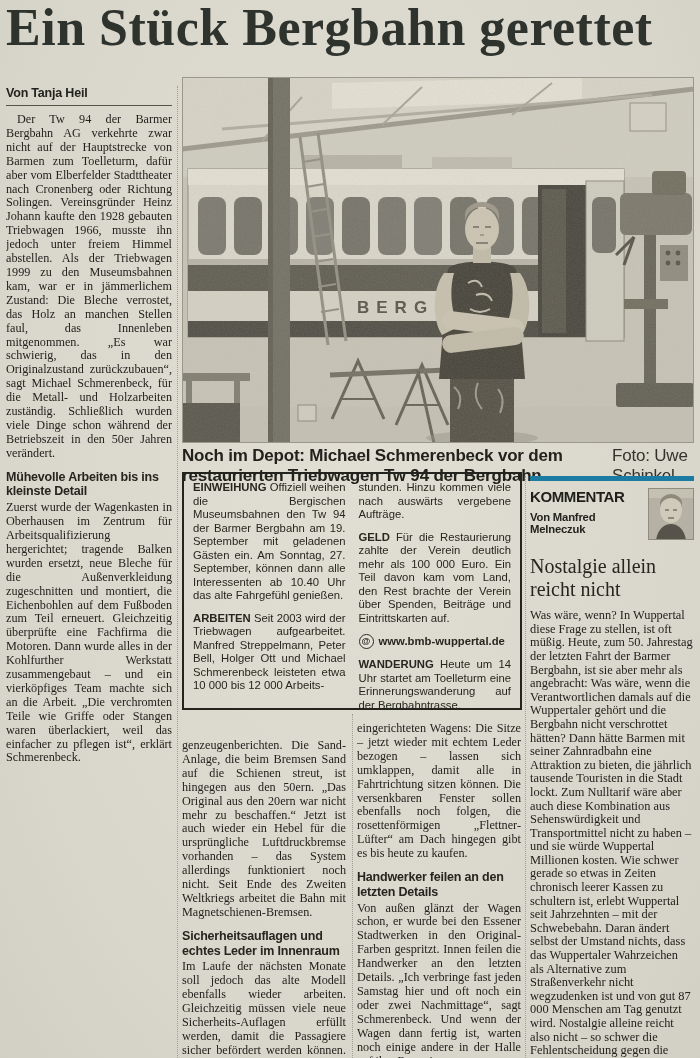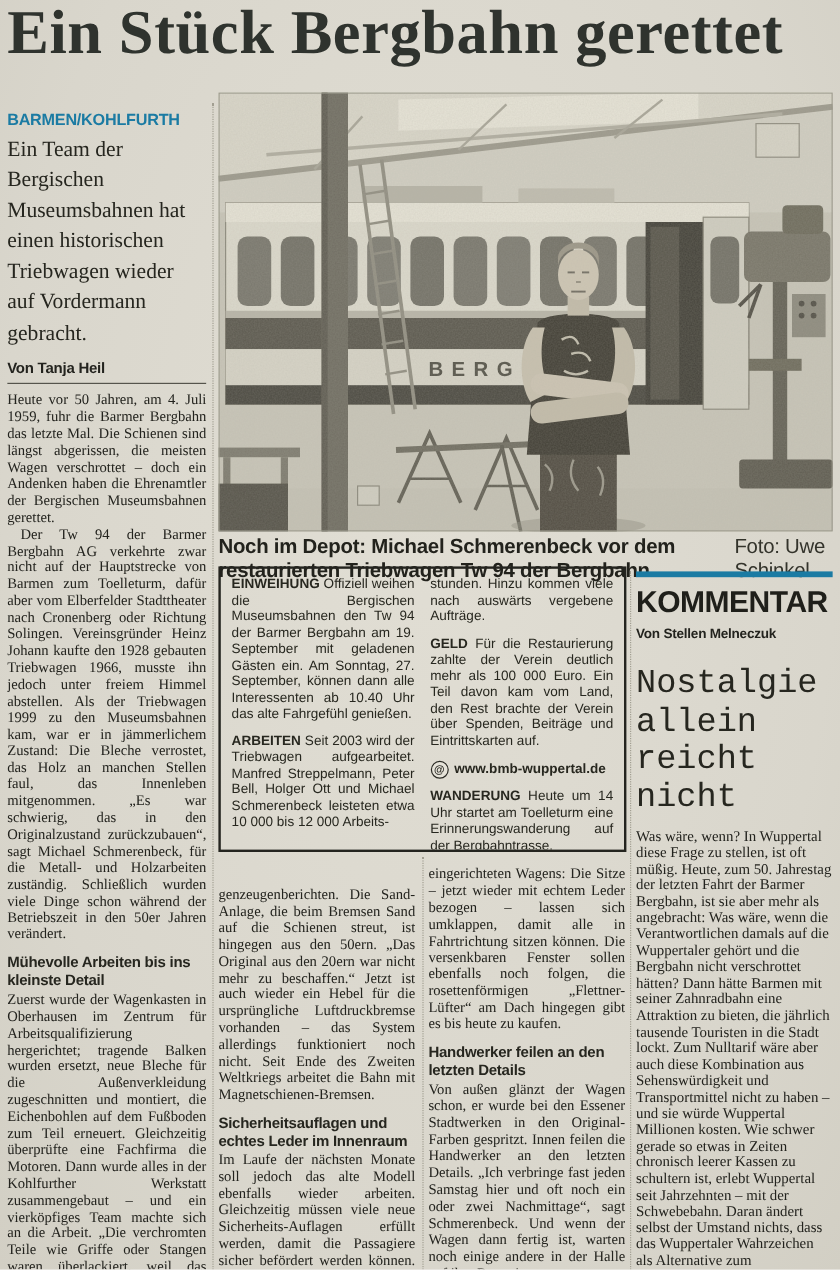--- a/index.html
+++ b/index.html
@@ -70,41 +70,39 @@
   .col2{position:absolute;left:182px;top:714px;width:164px;height:344px;overflow:hidden;margin-top:17px;}
   .col3{position:absolute;left:357px;top:714px;width:164px;height:344px;overflow:hidden;}
   .col2 .body-text,.col3 .body-text{font-size:12.2px;line-height:13.9px;}
   .col2{padding-top:8px;box-sizing:border-box;}
   .col3{padding-top:8px;box-sizing:border-box;}
 
   
   .kommentar{position:absolute;left:530px;top:476px;width:164px;height:582px;overflow:hidden;}
   .teal-bar{height:5px;background:#1b7ba3;margin-bottom:7px;}
   .k-head{display:flex;justify-content:space-between;align-items:flex-start;}
-  .k-kicker{font-family:"Liberation Sans", sans-serif;font-weight:bold;font-size:25px;letter-spacing:-.4px;color:#1f1f1a;}
+  .k-kicker{font-family:"Liberation Sans", sans-serif;font-weight:bold;font-size:15px;letter-spacing:-.4px;color:#1f1f1a;}
   .k-byline{font-family:"Liberation Sans", sans-serif;font-weight:bold;font-size:11.3px;margin-top:6px;letter-spacing:-.2px;}
   .k-portrait{flex:0 0 auto;margin-left:4px;}
-  .k-headline{margin:15px 0 9px 0;font-family:Liberation Mono, monospace;font-weight:normal;font-size:28px;line-height:1.13;color:#26261f;}
+  .k-headline{margin:15px 0 9px 0;font-family:Liberation Serif, serif;font-weight:normal;font-size:20px;line-height:1.13;color:#26261f;}
   .k-body{margin:0;font-size:12.4px;line-height:13.6px;text-align:left;}
 </style>
 </head>
 <body>
 
 <div id="page">
 
   <h1 class="headline">Ein Stück Bergbahn gerettet</h1>
 
   <div class="vsep" id="sep1"></div>
   <div class="vsep" id="sep2"></div>
   <div class="vsep" id="sep3"></div>
 
   <section class="col1">
-    <p class="lead"><span class="topic">BARMEN/KOHLFURTH</span> <span>Ein Team der Bergischen Museumsbahnen hat einen historischen Triebwagen wieder auf Vordermann gebracht.</span></p>
     <div class="byline">Von Tanja Heil</div>
-    <p class="body-text">Heute vor 50 Jahren, am 4. Juli 1959, fuhr die Barmer Bergbahn das letzte Mal. Die Schienen sind längst abgerissen, die meisten Wagen verschrottet – doch ein Andenken haben die Ehrenamtler der Bergischen Museumsbahnen gerettet.</p>
     <p class="body-text indent">Der Tw 94 der Barmer Bergbahn AG verkehrte zwar nicht auf der Hauptstrecke von Barmen zum Toelleturm, dafür aber vom Elberfelder Stadttheater nach Cronenberg oder Richtung Solingen. Vereinsgründer Heinz Johann kaufte den 1928 gebauten Triebwagen 1966, musste ihn jedoch unter freiem Himmel abstellen. Als der Triebwagen 1999 zu den Museumsbahnen kam, war er in jämmerlichem Zustand: Die Bleche verrostet, das Holz an manchen Stellen faul, das Innenleben mitgenommen. „Es war schwierig, das in den Originalzustand zurückzubauen“, sagt Michael Schmerenbeck, für die Metall- und Holzarbeiten zuständig. Schließlich wurden viele Dinge schon während der Betriebszeit in den 50er Jahren verändert.</p>
     <h3 class="subhead">Mühevolle Arbeiten bis ins kleinste Detail</h3>
     <p class="body-text">Zuerst wurde der Wagenkasten in Oberhausen im Zentrum für Arbeitsqualifizierung hergerichtet; tragende Balken wurden ersetzt, neue Bleche für die Außenverkleidung zugeschnitten und montiert, die Eichenbohlen auf dem Fußboden zum Teil erneuert. Gleichzeitig überprüfte eine Fachfirma die Motoren. Dann wurde alles in der Kohlfurther Werkstatt zusammengebaut – und ein vierköpfiges Team machte sich an die Arbeit. „Die verchromten Teile wie Griffe oder Stangen waren überlackiert, weil das einfacher zu pflegen ist“, erklärt Schmerenbeck.</p>
 
   </section>
 
   <figure class="photo">
     <svg width="512" height="366" viewBox="0 0 512 366">
       <defs>
         <filter id="grain">
@@ -246,21 +244,21 @@
     <p class="body-text">eingerichteten Wagens: Die Sitze – jetzt wieder mit echtem Leder bezogen – lassen sich umklappen, damit alle in Fahrtrichtung sitzen können. Die versenkbaren Fenster sollen ebenfalls noch folgen, die rosettenförmigen „Flettner-Lüfter“ am Dach hingegen gibt es bis heute zu kaufen.</p>
     <h3 class="subhead">Handwerker feilen an den letzten Details</h3>
     <p class="body-text">Von außen glänzt der Wagen schon, er wurde bei den Essener Stadtwerken in den Original-Farben gespritzt. Innen feilen die Handwerker an den letzten Details. „Ich verbringe fast jeden Samstag hier und oft noch ein oder zwei Nachmittage“, sagt Schmerenbeck. Und wenn der Wagen dann fertig ist, warten noch einige andere in der Halle auf ihre Renovierung.</p>
   </section>
 
   <aside class="kommentar">
     <div class="teal-bar"></div>
     <div class="k-head">
       <div>
         <div class="k-kicker">KOMMENTAR</div>
-        <div class="k-byline">Von Stellen Melneczuk</div>
+        <div class="k-byline">Von Manfred Melneczuk</div>
       </div>
       <svg class="k-portrait" width="46" height="52" viewBox="0 0 46 52">
         <rect x="0" y="0" width="46" height="52" fill="#b5b2a5"></rect>
         <rect x="0" y="0" width="46" height="10" fill="#c4c1b3"></rect>
         <path d="M8,52 C10,40 17,36 23,36 C29,36 36,40 38,52 Z" fill="#56534a"></path>
         <ellipse cx="23" cy="22" rx="11" ry="13" fill="#d0cabb"></ellipse>
         <path d="M12,20 a11,10 0 0 1 22,0 l0,-5 a11,9 0 0 0 -22,0 Z" fill="#8d897b"></path>
         <line x1="17" y1="22" x2="21" y2="22" stroke="#6b675c" stroke-width="1.3"></line>
         <line x1="25" y1="22" x2="29" y2="22" stroke="#6b675c" stroke-width="1.3"></line>
         <line x1="20" y1="30" x2="26" y2="30" stroke="#6b675c" stroke-width="1.3"></line>

